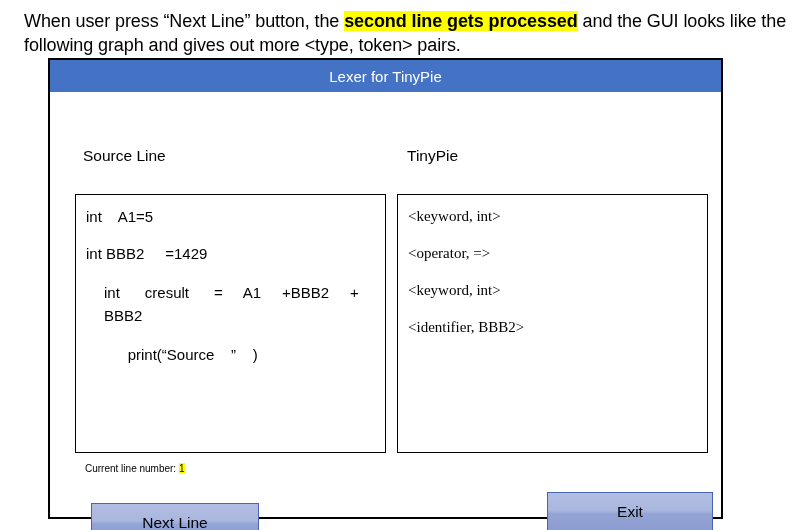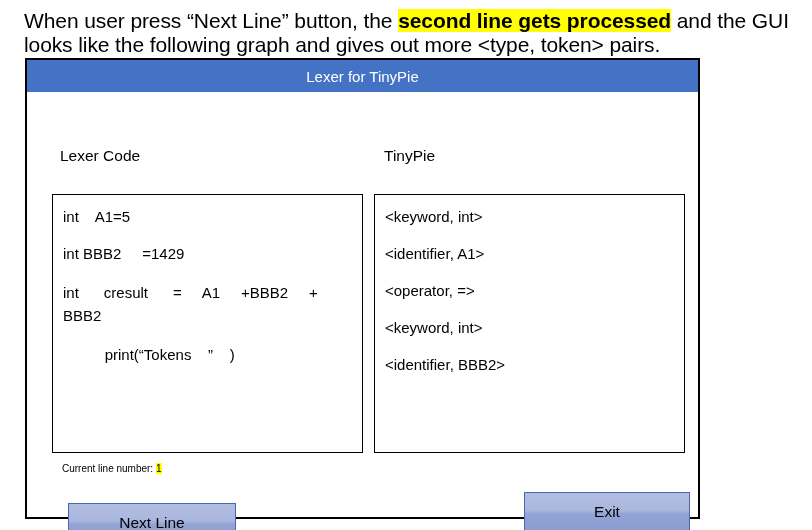--- a/index.html
+++ b/index.html
@@ -15,34 +15,34 @@
     overflow: hidden;
     position: relative;
   }
 
   
   #intro-paragraph {
     position: absolute;
     left: 24px;
     top: 9px;
     width: 782px;
-    font-size: 21px;
+    font-size: 18px;
     line-height: 24px;
     color: #000000;
     letter-spacing: -0.1px;
   }
   #intro-paragraph .hl {
     background: #ffff00;
     font-weight: bold;
   }
 
   
   #app-window {
     position: absolute;
-    left: 25px;
+    left: 48px;
     top: 58px;
     width: 675px;
     height: 461px;
     border: 2.5px solid #000000;
     box-sizing: border-box;
     background: #eab308;
   }
 
   #title-bar {
     height: 32px;
@@ -84,31 +84,32 @@
     width: 311px;
     height: 259px;
     padding: 12px 1px 0 10px;
   }
   #tokens-panel {
     left: 347px;
     top: 102px;
     width: 311px;
     height: 259px;
     padding: 12px 10px 0 10px;
+    font-family: Liberation Serif, serif;
   }
 
   .code-line {
     font-size: 15px;
     line-height: 19px;
     color: #000000;
     margin-bottom: 18px;
     white-space: pre-wrap;
     word-break: break-word;
   }
-  .code-line.wrapped { line-height: 23px; }
+  .code-line.wrapped { line-height: 23px; margin-left: 18px; }
 
   .token-line {
     font-size: 15px;
     line-height: 19px;
     color: #000000;
     margin-bottom: 18px;
     white-space: pre;
   }
 
   
@@ -158,33 +159,32 @@
 <div id="intro-paragraph"><span>When user press “Next Line” button, the </span><span class="hl">second line gets processed</span><span> and the GUI looks like the following graph and gives out more &lt;type, token&gt; pairs.</span></div>
 
 <div id="app-window">
 
   <div id="title-bar">
     <span>Lexer for TinyPie</span>
   </div>
 
   <div id="window-body">
 
-    <div class="col-heading" id="label-source-code">Lexer Code</div>
+    <div class="col-heading" id="label-source-code">Source Line</div>
     <div class="col-heading" id="label-tokens">TinyPie</div>
 
     <div class="panel" id="source-code-panel">
       <div class="code-line">int    A1=5</div>
       <div class="code-line">int BBB2     =1429</div>
       <div class="code-line wrapped">int      cresult      =     A1     +BBB2     +  BBB2</div>
-      <div class="code-line">          print(“Tokens    ”    )</div>
+      <div class="code-line">          print(“Source    ”    )</div>
     </div>
 
     <div class="panel" id="tokens-panel">
       <div class="token-line">&lt;keyword, int&gt;</div>
-      <div class="token-line">&lt;identifier, A1&gt;</div>
       <div class="token-line">&lt;operator, =&gt;</div>
       <div class="token-line">&lt;keyword, int&gt;</div>
       <div class="token-line">&lt;identifier, BBB2&gt;</div>
     </div>
 
     <div id="status-line"><span>Current line number: </span><span class="hl">1</span></div>
 
     <button class="gui-button" id="next-line-button">Next Line</button>
     <button class="gui-button" id="exit-button">Exit</button>
 

